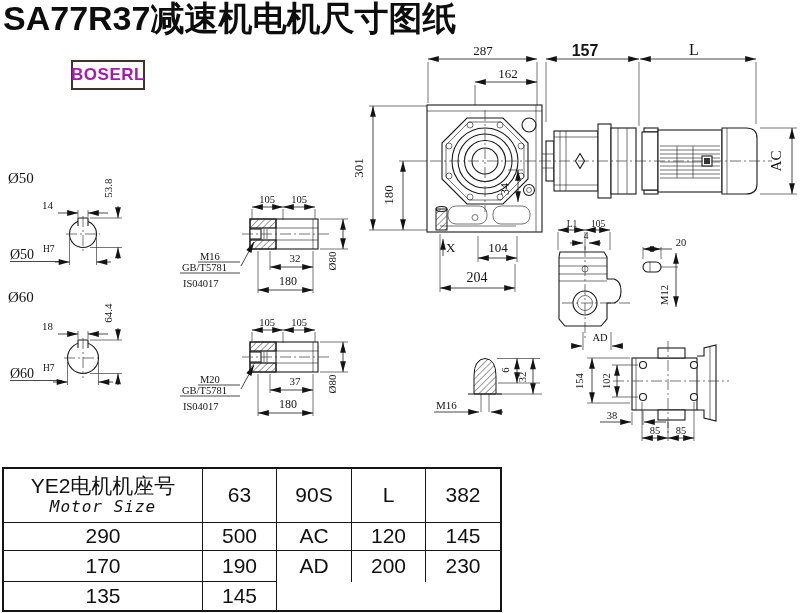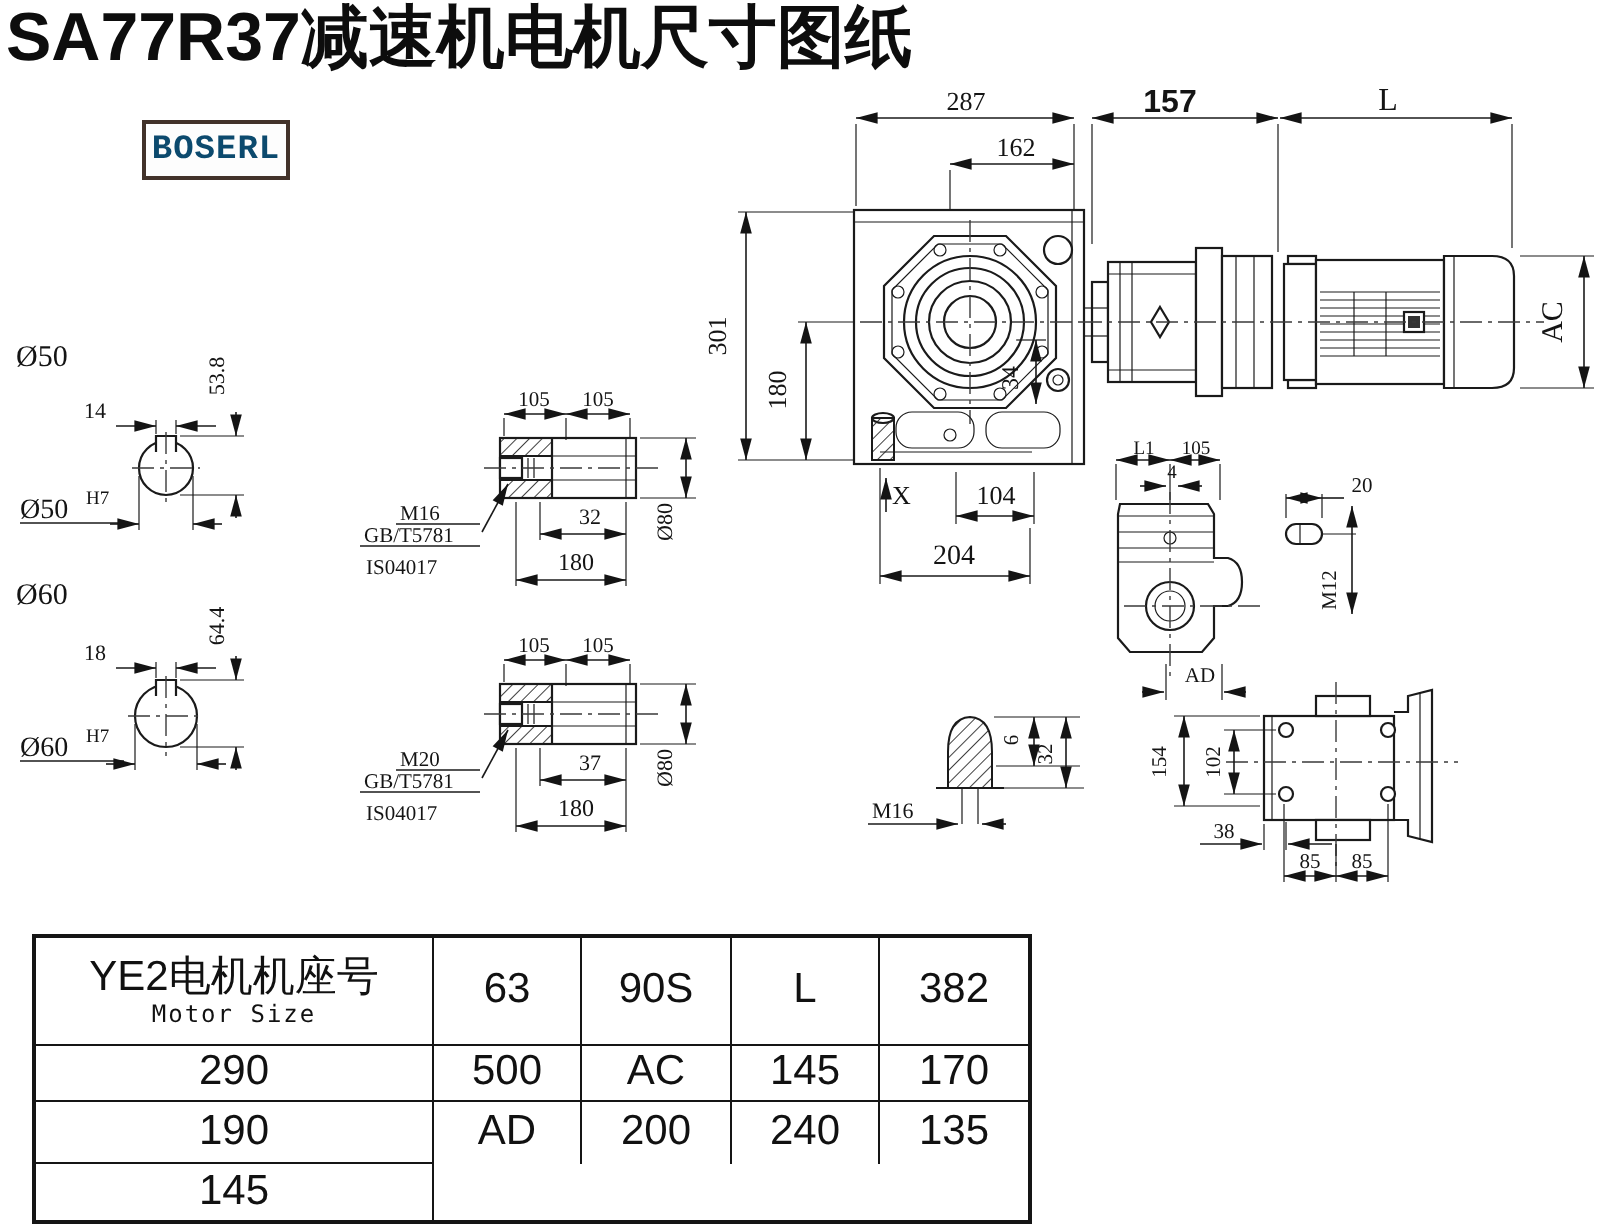--- a/index.html
+++ b/index.html
@@ -18,34 +18,34 @@
   .t12{font-size:12px;} .t13{font-size:13px;} .t14{font-size:14px;}
   .t15{font-size:15px;} .t16{font-size:16px;}
   .bold-sans{font-family:"Liberation Sans","DejaVu Sans",sans-serif;font-weight:bold;}
   .mid{text-anchor:middle;}
   
   #page-title{position:absolute;left:3px;top:-4px;font-size:34px;font-weight:bold;
               letter-spacing:0px;color:#0d0d0d;white-space:nowrap;}
   #brand-box{position:absolute;left:71px;top:60px;width:70px;height:26px;
              border:2.5px solid #42322a;background:#fdfdfd;display:flex;
              align-items:center;justify-content:center;
-             font-family:Liberation Mono, monospace;font-weight:bold;font-size:17px;
-             color:#0c4a6e;letter-spacing:.5px;}
+             font-family:Liberation Sans, sans-serif;font-weight:bold;font-size:17px;
+             color:#a21caf;letter-spacing:.5px;}
   #size-table{position:absolute;left:2px;top:467px;width:500px;height:145px;
               border:2px solid #151515;box-sizing:border-box;display:grid;
               grid-template-columns:199px 74px 75px 74px 1fr;
-              grid-template-rows:54px 28px 31px 1fr;background:#fff;margin-left:14px;}
+              grid-template-rows:54px 28px 31px 1fr;background:#fff;}
   #size-table .cell{border-right:1.6px solid #151515;border-bottom:1.6px solid #151515;
               display:flex;flex-direction:column;align-items:center;justify-content:center;
               font-size:21px;line-height:1.15;}
   #size-table .cell:nth-child(5n){border-right:none;}
   #size-table .cell:nth-last-child(-n+5){border-bottom:none;}
   #size-table .hd-cn{font-size:21px;}
   #size-table .hd-en{font-family:"DejaVu Sans Mono","Liberation Mono",monospace;
-              font-size:12px;letter-spacing:1px;}
+              font-size:16px;letter-spacing:1px;font-style:italic;}
 </style>
 </head>
 <body>
 
 <div id="stage">
 
 <svg id="drawing" width="800" height="613" viewBox="0 0 800 613">
   <defs>
     <marker id="mE" viewBox="0 0 12 8" refX="11.3" refY="4" markerWidth="12" markerHeight="8" orient="auto-start-reverse" markerUnits="userSpaceOnUse">
       <path d="M0.5,1.1 L11.3,4 L0.5,6.9 Z" fill="#141414"></path>
@@ -409,24 +409,25 @@
   </div>
   <div class="cell">63</div>
   <div class="cell">90S</div>
 
   <div class="cell">L</div>
   <div class="cell">382</div>
   <div class="cell">290</div>
   <div class="cell">500</div>
 
   <div class="cell">AC</div>
+  <div class="cell">120</div>
   <div class="cell">145</div>
   <div class="cell">170</div>
   <div class="cell">190</div>
 
   <div class="cell">AD</div>
   <div class="cell">200</div>
-  <div class="cell">240</div>
+  <div class="cell">230</div>
   <div class="cell">135</div>
   <div class="cell">145</div>
 </div>
 
 </div>
 
 </body></html>

